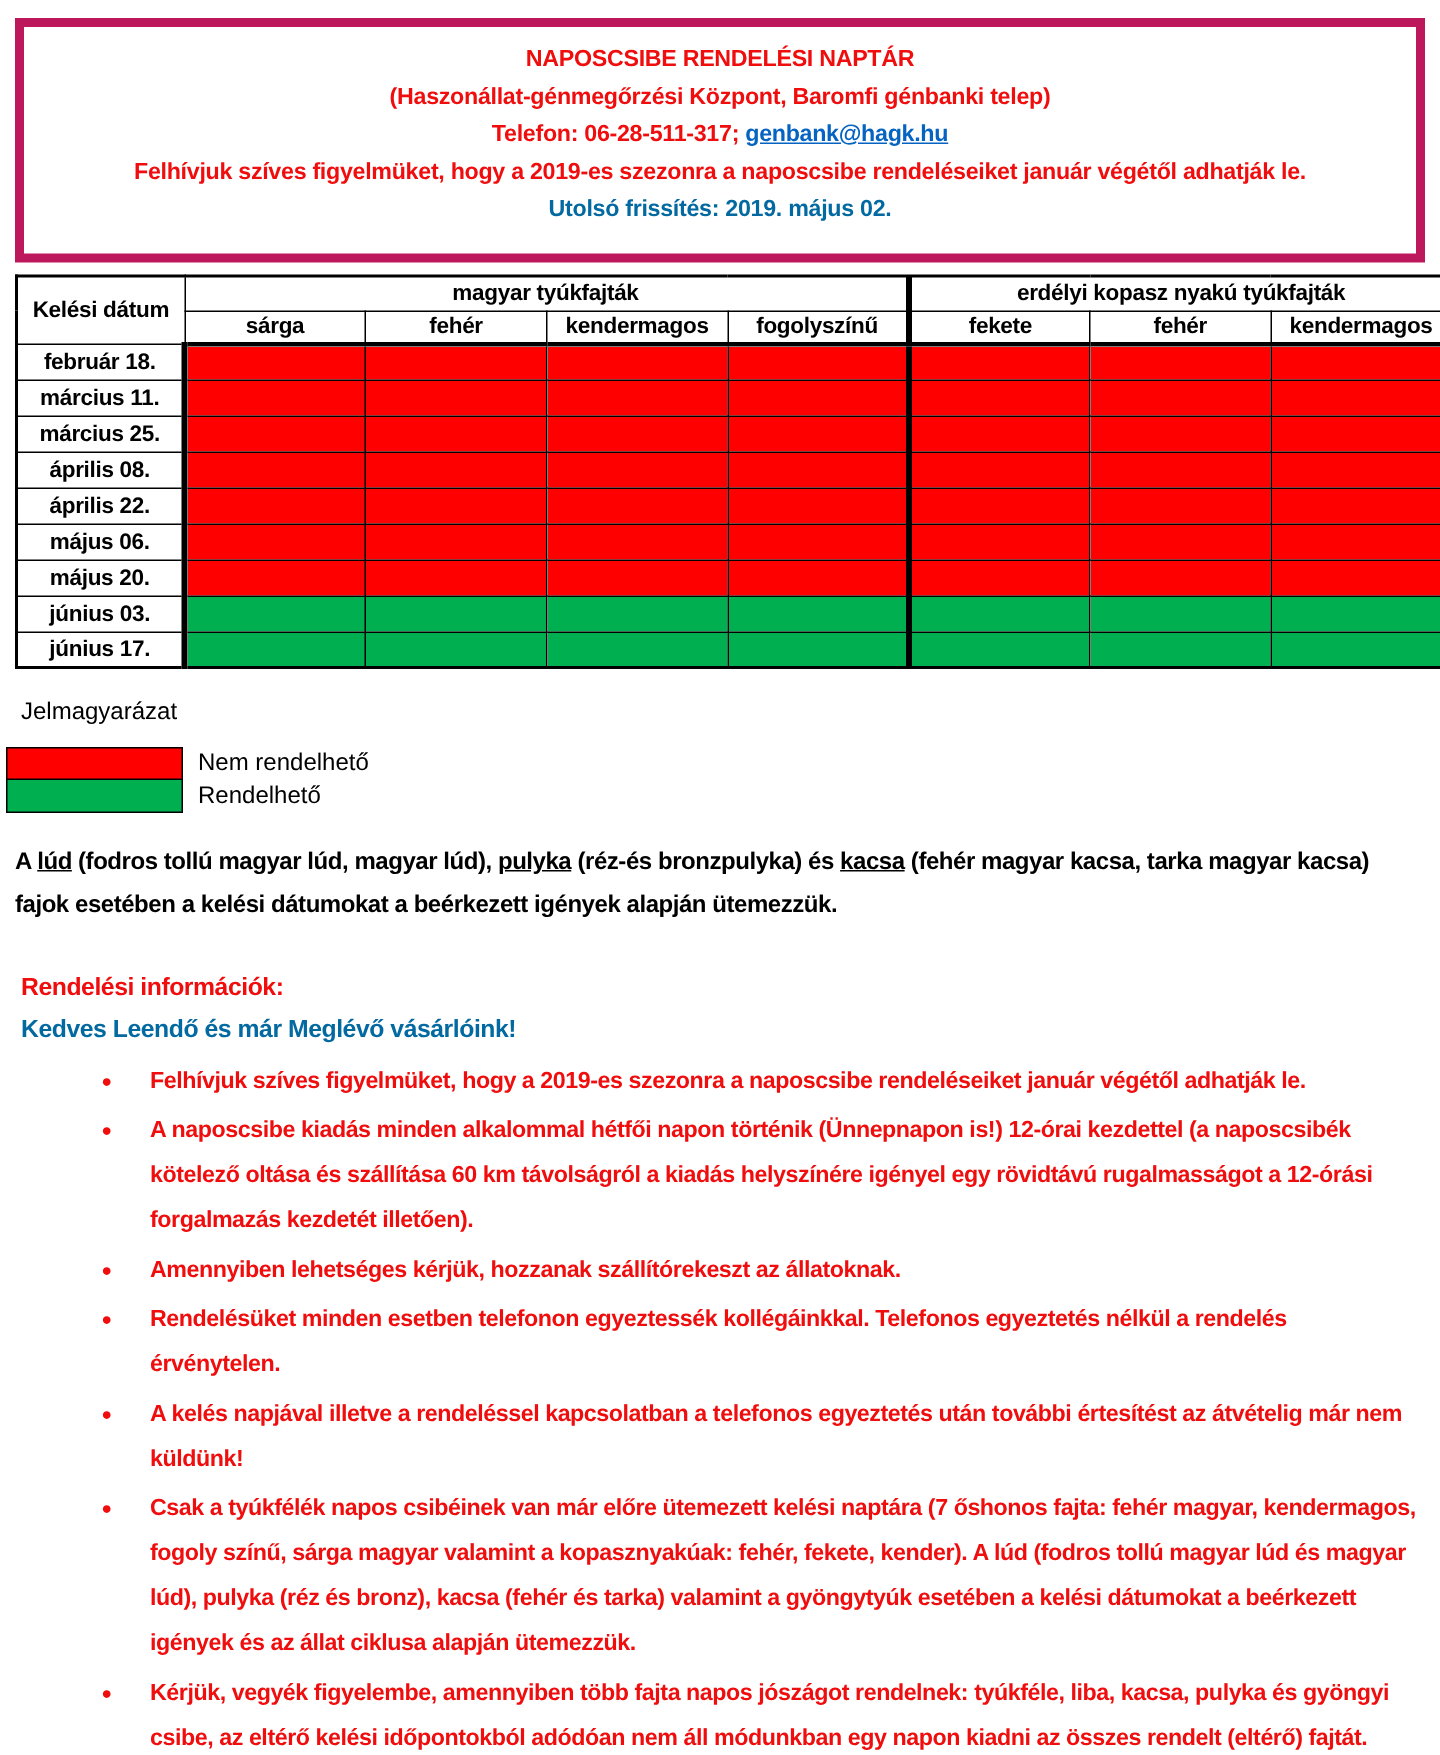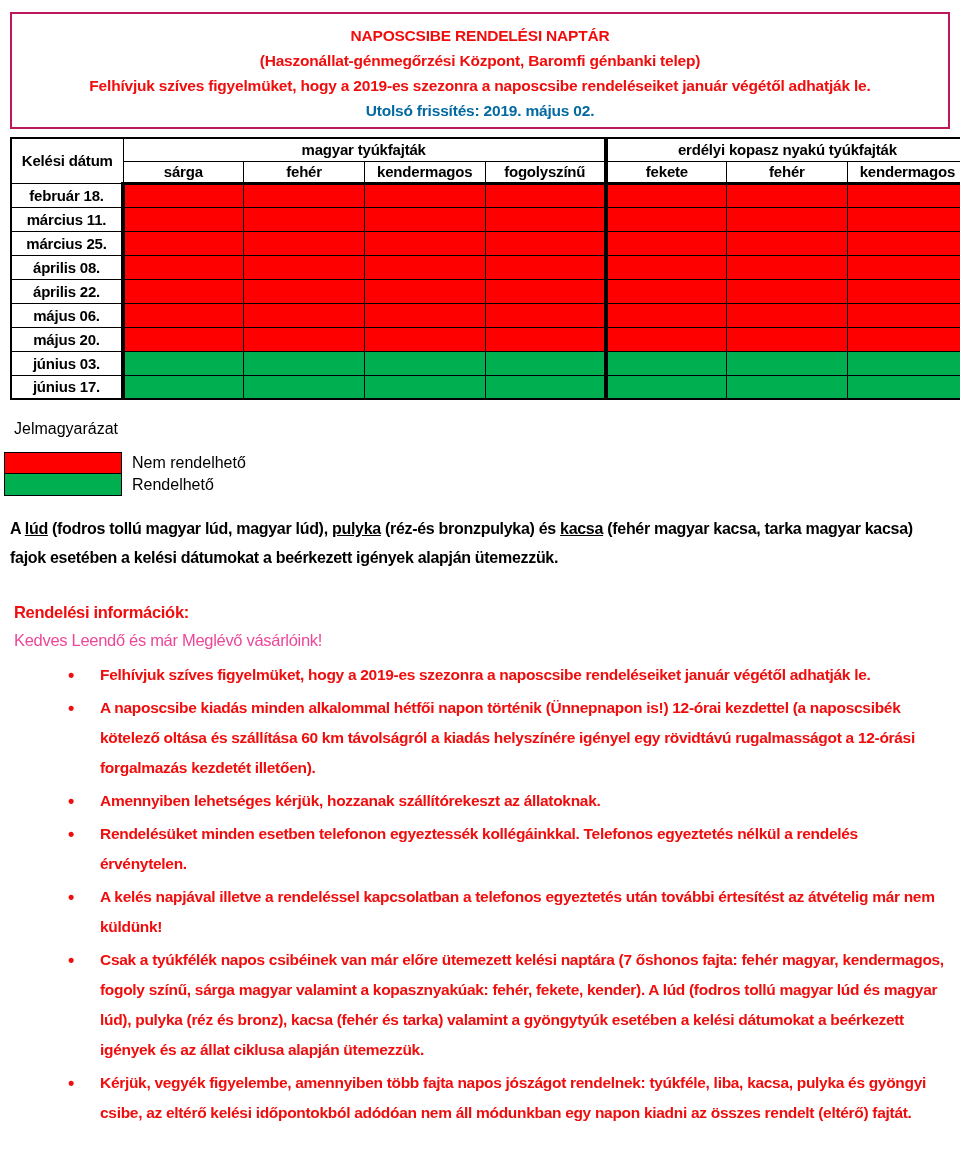--- a/index.html
+++ b/index.html
@@ -1,23 +1,23 @@
 <!DOCTYPE html>
 <html lang="hu"><head>
 <meta charset="utf-8">
 <style>
   html,body{margin:0;padding:0;background:#fff;}
   body{width:960px;font-family:"Liberation Sans",sans-serif;color:#000;}
 
   
   .header-box{
     margin:12px 10px 0 10px;
-    border:2px solid #be185d;
+    border:6px solid #be185d;
     text-align:center;
-    padding:9px 6px 4px 6px;
+    padding:9px 6px 17px 6px;
   }
   .header-box p{margin:0;line-height:25px;font-weight:bold;font-size:15.5px;letter-spacing:-0.2px;}
   .red-text{color:#f00d0d;}
   .black-text{color:#0369a1;}
   a.email-link{color:#0563c1;text-decoration:underline;font-weight:bold;}
 
   
   table.calendar{
     border-collapse:collapse;
     table-layout:fixed;
@@ -58,21 +58,21 @@
     margin:18px 12px 0 10px;
     font-weight:bold;
     font-size:16px;
     line-height:29px;
     letter-spacing:-0.3px;
   }
   .note .u{text-decoration:underline;}
 
   
   .info-heading{margin:26px 0 0 14px;color:#f00d0d;font-weight:bold;font-size:16.5px;line-height:28px;letter-spacing:-0.3px;}
-  .info-greeting{margin:0 4px 0 14px;color:#ec4899;font-weight:normal;font-size:16.5px;line-height:28px;letter-spacing:-0.3px;}
+  .info-greeting{margin:0 4px 0 14px;color:#0369a1;font-weight:bold;font-size:16.5px;line-height:28px;letter-spacing:-0.3px;}
   ul.info-list{list-style:none;margin:6px 0 0 0;padding:0;}
   ul.info-list li{
     position:relative;
     padding:0 14px 1px 100px;
     color:#f00d0d;
     font-weight:bold;
     font-size:15.5px;
     line-height:30px;
     letter-spacing:-0.3px;
     margin-bottom:2px;
@@ -84,20 +84,21 @@
     top:0;
     font-size:18px;
   }
 </style>
 </head>
 <body>
 
 <div class="header-box">
   <p class="red-text">NAPOSCSIBE RENDELÉSI NAPTÁR</p>
   <p class="red-text">(Haszonállat-génmegőrzési Központ, Baromfi génbanki telep)</p>
+  <p><span class="red-text">Telefon: 06-28-511-317; </span><a href="#" class="email-link">genbank@hagk.hu</a></p>
   <p class="red-text">Felhívjuk szíves figyelmüket, hogy a 2019-es szezonra a naposcsibe rendeléseiket január végétől adhatják le.</p>
   <p class="black-text">Utolsó frissítés: 2019. május 02.</p>
 </div>
 
 <table class="calendar">
   <colgroup>
     <col class="date-col">
       <col>
       <col>
       <col>

